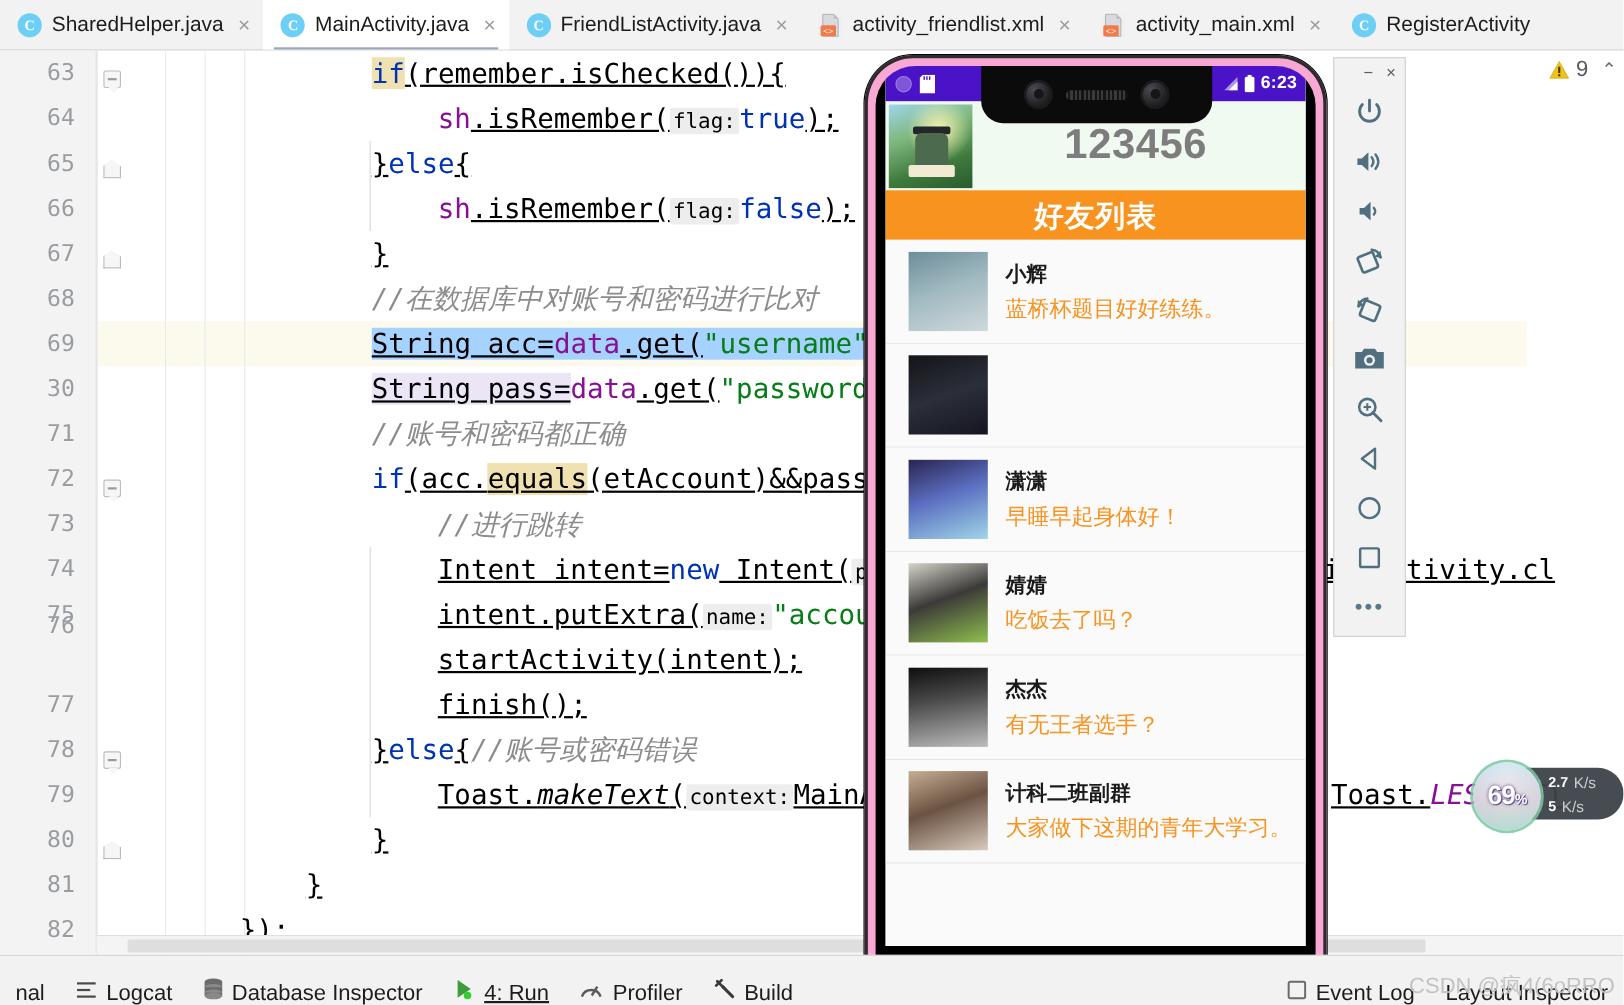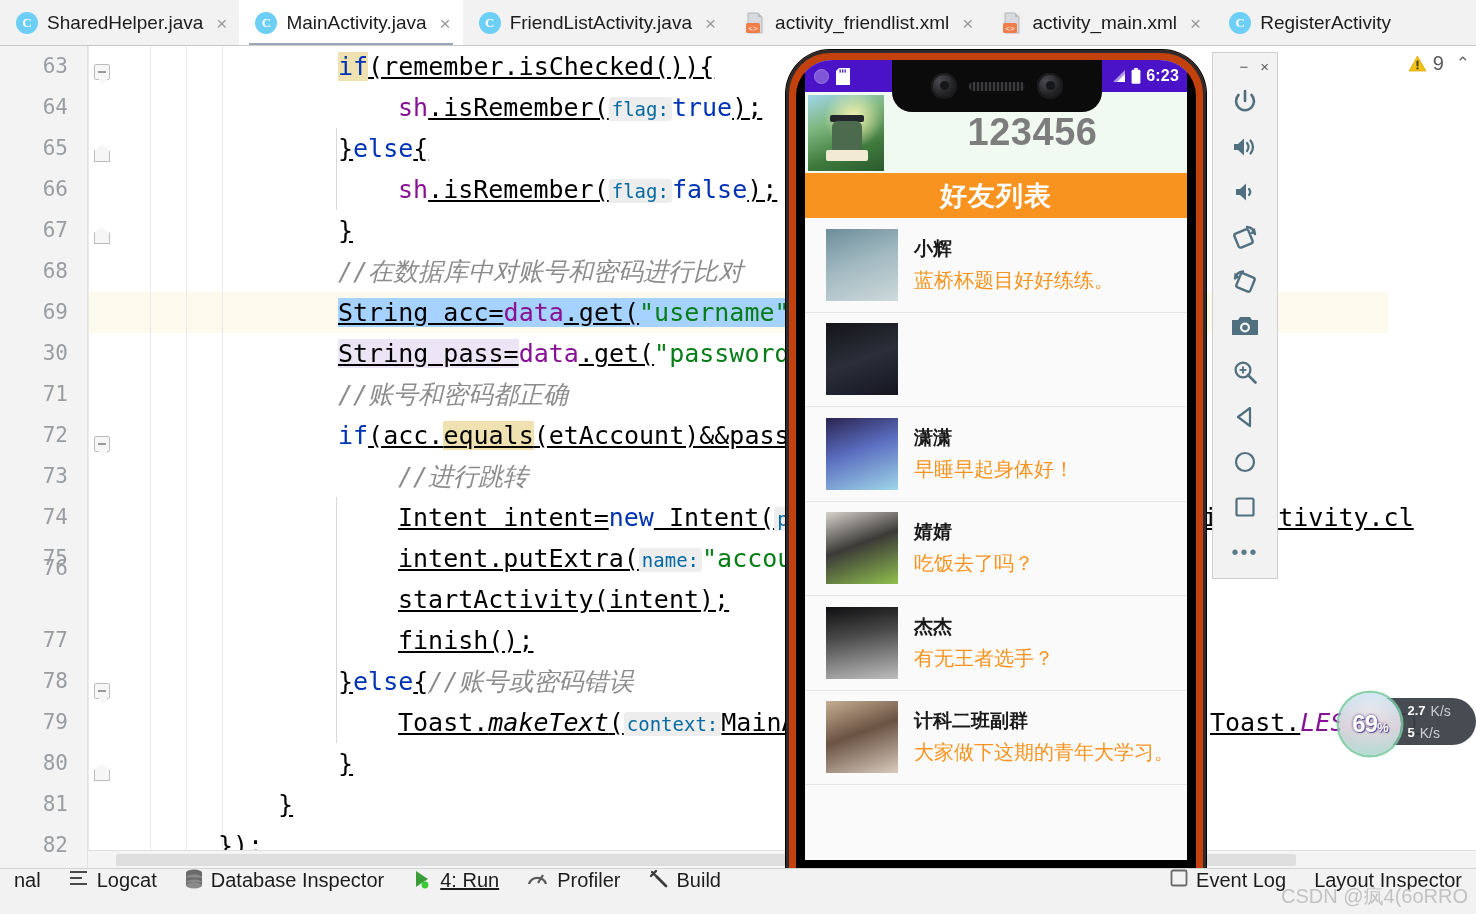--- a/index.html
+++ b/index.html
@@ -108,21 +108,21 @@
   }
   .indentguide { position:absolute; width:1px; background:#d8d8d8; left:248px; }
 
   .k   { color:#0033b3; }          
   .s   { color:#067d17; }          
   .f   { color:#871094; }          
   .c   { color:#8c8c8c; font-style:italic; }  
   .n   { color:#000000;text-decoration:underline; }
   .it  { font-style:italic; }
   .hint {
-    background:#ededed; color:#0369a1; font-size:19px;
+    background:#ededed; color:#000000; font-size:19px;
     padding:1px 3px; border-radius:3px;
   }
   .sel { background:#a6d2ff; }
   .occ { background:#f0e2b0; }
   .ident-hl { background:#ece5f5; }
 
   
   .hscroll {
     position:absolute; left:88px; bottom:0px; width:1388px; height:18px;
     background:#f4f4f4; border-top:1px solid #e0e0e0;
@@ -132,21 +132,21 @@
     background:#dedede; border-radius:2px;
   }
 
   
   .emu {
     position:absolute; left:786px; top:50px; width:420px; height:864px;
     z-index:20;
   }
   .phone-body {
     position:absolute; left:0; top:0; width:420px; height:864px;
-    background:#c2410c; border-radius:44px;
+    background:#f9a8d4; border-radius:44px;
     box-shadow: inset 0 0 0 3px #2c2c2e, 0 0 0 1px #000;
   }
   .phone-inner {
     position:absolute; left:10px; top:10px; width:400px; height:844px;
     background:#000; border-radius:36px; overflow:hidden;
   }
   .screen {
     position:absolute; left:9px; top:0px; width:382px; height:800px;
     background:#f0faf1; overflow:hidden;
   }
@@ -287,21 +287,21 @@
   }
   .netw-pct i { font-style:normal; font-size:13px; }
 
   
   .statusbar-bot {
     position:absolute; left:0; bottom:0; width:1476px; height:46px;
     background:#f2f2f2; border-top:1px solid #d4d4d4;
     display:flex; align-items:center; z-index:35;
   }
   .sbitem {
-    display:flex; align-items:flex-start; gap:8px; padding:0 14px; height:46px;
+    display:flex; align-items:flex-end; gap:8px; padding:0 14px; height:46px;
     font-size:20px; color:#1c1c1c; white-space:nowrap;
   }
   .sbitem.spacer { margin-left:auto; }
   .u-line { text-decoration:underline; }
   .watermark {
     position:absolute; left:1281px; bottom:4px; font-size:20px;
     color:#c3c3c3; white-space:nowrap; z-index:36; pointer-events:none;
     font-family:"Liberation Sans",sans-serif;
   }
 </style>

